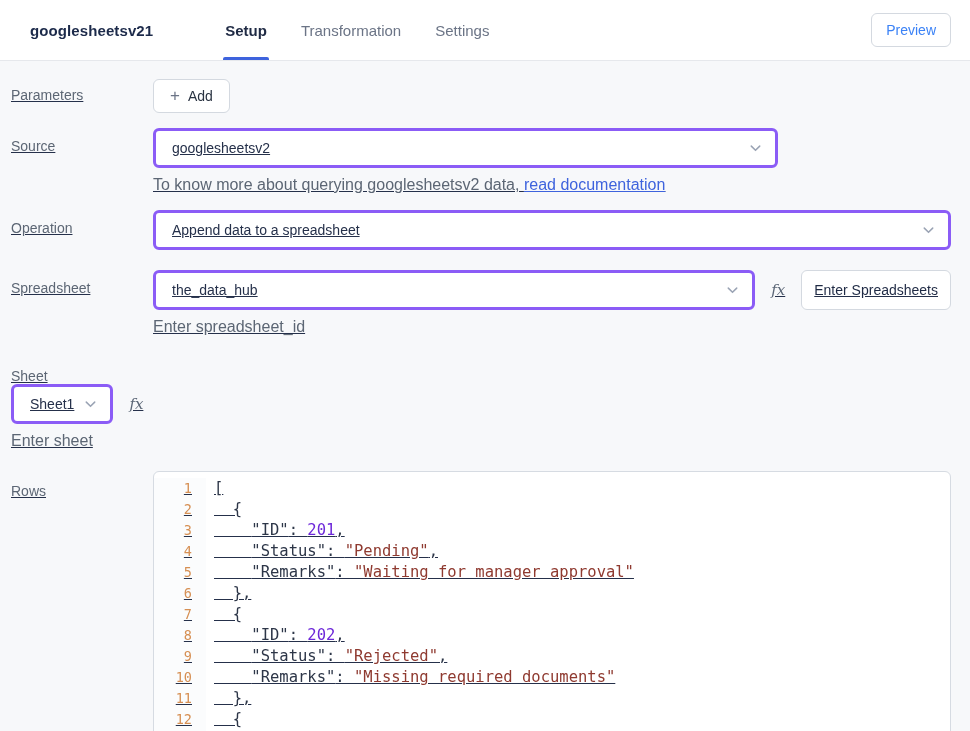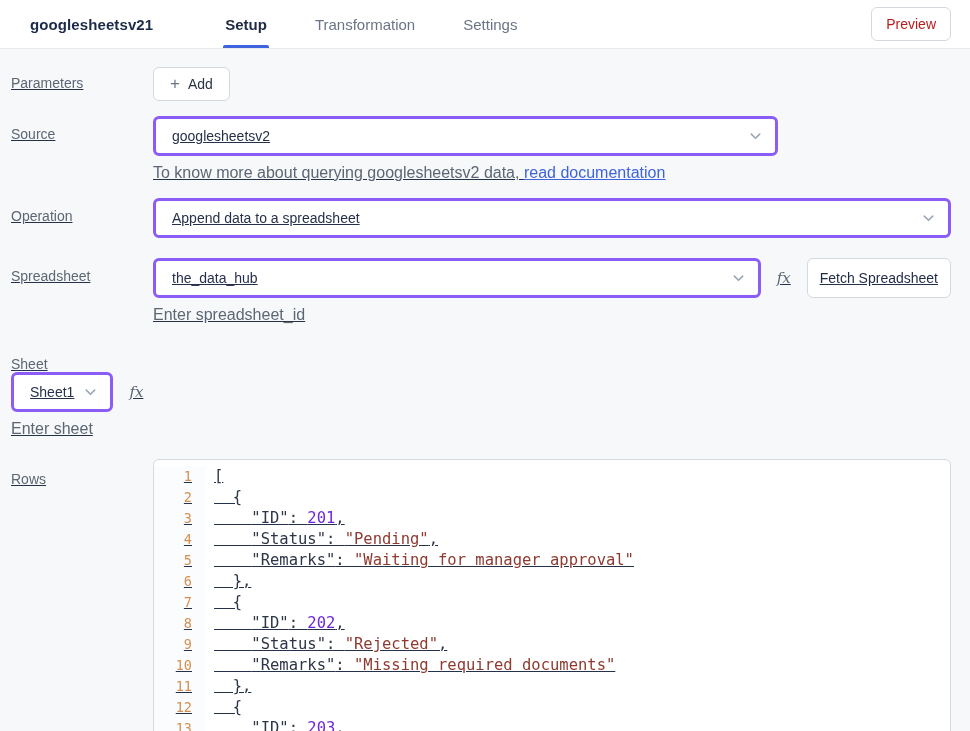--- a/index.html
+++ b/index.html
@@ -6,28 +6,28 @@
   html,body { width:970px; height:731px; overflow:hidden; }
   body {
     font-family:"Liberation Sans", sans-serif;
     background:#f7f8fa;
     color:#25304a;
     font-size:14px;
   }
 
   
   .header {
-    height:49px; background:#ffffff; border-bottom:1px solid #e6e8ec;
+    height:61px; background:#ffffff; border-bottom:1px solid #e6e8ec;
     display:flex; align-items:stretch;
   }
   .query-title {
     margin-left:30px; align-self:center;
     font-size:15px; font-weight:700; color:#1c2a4a; letter-spacing:.1px;
   }
-  .tabs { display:flex; gap:44px; margin-left:70px; }
+  .tabs { display:flex; gap:30px; margin-left:70px; }
   .tab {
     display:flex; align-items:center; cursor:pointer;
     color:#6b7486; font-size:15px; position:relative; padding:0 2px;
   }
   .tab.active { color:#1f2a44; font-weight:600; }
   .tab.active::after {
     content:""; position:absolute; left:0; right:0; bottom:0;
     height:3px; background:#3E63DD; border-radius:2px 2px 0 0;
   }
   .header-actions {
@@ -35,21 +35,21 @@
   }
   .btn {
     height:34px; background:#ffffff; border-radius:6px;
     display:inline-flex; align-items:center; gap:7px;
     padding:0 14px; font-size:14px; cursor:pointer;
     font-family:"Liberation Sans", sans-serif;
   }
   .run-btn { border:1px solid #c3cdf3; color:#3E63DD; font-weight:600; }
   .run-btn .shortcut { color:#b7bfd2; font-weight:400; font-size:13.5px; }
   .run-btn .play { display:flex; color:#3E63DD; }
-  .preview-btn { border:1px solid #d4d9e0; color:#b91c1c; font-weight:500; }
+  .preview-btn { border:1px solid #d4d9e0; color:#3b82f6; font-weight:500; }
 
   
   .content { padding-top:18px; }
   .frow { display:flex; align-items:flex-start; padding:0 19px 0 11px;text-decoration:underline; }
   .flabel {
     width:142px; flex-shrink:0; color:#5c6674; font-size:14px; padding-top:10px;
   }
   .flabel.btn-align { padding-top:8px; }
   .flabel.top-align { padding-top:12px; }
   .fbody { flex:1; min-width:0; }
@@ -178,21 +178,21 @@
       <div class="inline-ctrl">
         <div class="select grow">
           <span>the_data_hub</span>
           <span class="chev">
             <svg width="15" height="15" viewBox="0 0 16 16">
               <path d="M3.5 6 L8 10.5 L12.5 6" fill="none" stroke="currentColor" stroke-width="1.6" stroke-linecap="round" stroke-linejoin="round"></path>
             </svg>
           </span>
         </div>
         <span class="fx">fx</span>
-        <button class="fetch-btn">Fetch Spreadsheet</button>
+        <button class="fetch-btn">Enter Spreadsheets</button>
       </div>
       <div class="helper">Enter spreadsheet_id</div>
     </div>
   </div>
 
   <div class="frow mb-sheet">
     <div class="flabel">Sheet</div>
     <div class="fbody">
       <div class="inline-ctrl">
         <div class="select grow">

